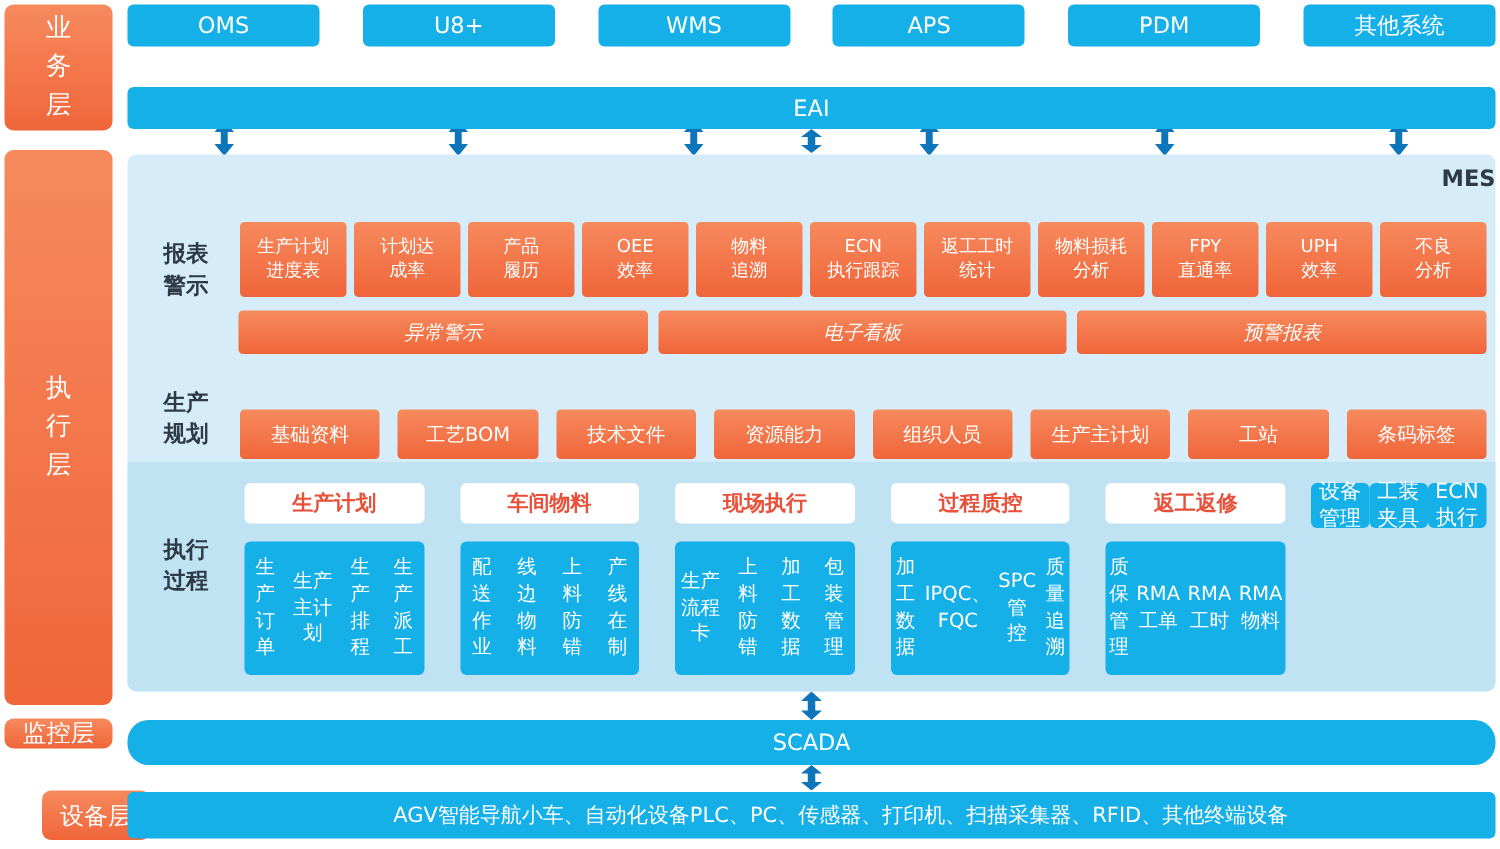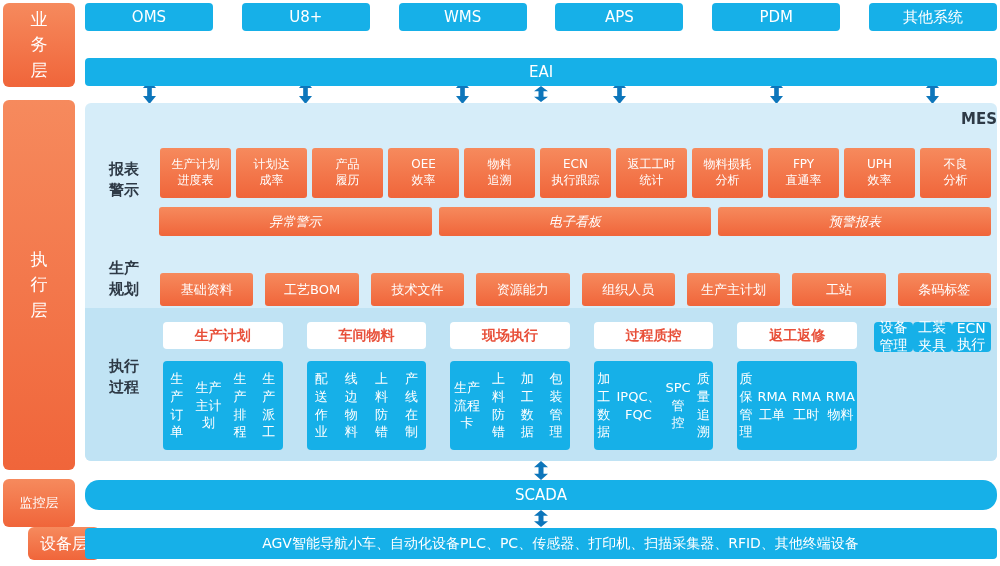--- a/index.html
+++ b/index.html
@@ -13,21 +13,21 @@
   body{background:#fff;font-family:"DejaVu Sans","Liberation Sans",sans-serif;}
   .canvas{position:relative;width:1000px;height:566px;background:#fff;overflow:hidden;}
 
   
   .layer-label{position:absolute;left:3px;width:72px;
     background:linear-gradient(180deg,var(--orange-light),var(--orange));
     color:#fff;border-radius:6px;display:flex;align-items:center;justify-content:center;
     font-size:17px;white-space:pre-line;text-align:center;line-height:1.5;}
   #label-business{top:3px;height:84px;}
   #label-execution{top:100px;height:370px;}
-  #label-monitor{top:479px;height:48px;font-size:13px;}
+  #label-monitor{top:479px;height:20px;font-size:16px;}
   #label-device{top:527px;height:33px;font-size:16px;margin-left:25px;}
 
   
   .orange-box{background:linear-gradient(180deg,var(--orange-light),var(--orange));
     color:#fff;border-radius:3px;display:flex;align-items:center;justify-content:center;text-align:center;}
   .cyan-box{background:var(--cyan);color:#fff;border-radius:4px;
     display:flex;align-items:center;justify-content:center;text-align:center;}
 
   
   .systems-row{position:absolute;left:85px;top:3px;width:912px;display:flex;justify-content:space-between;}

